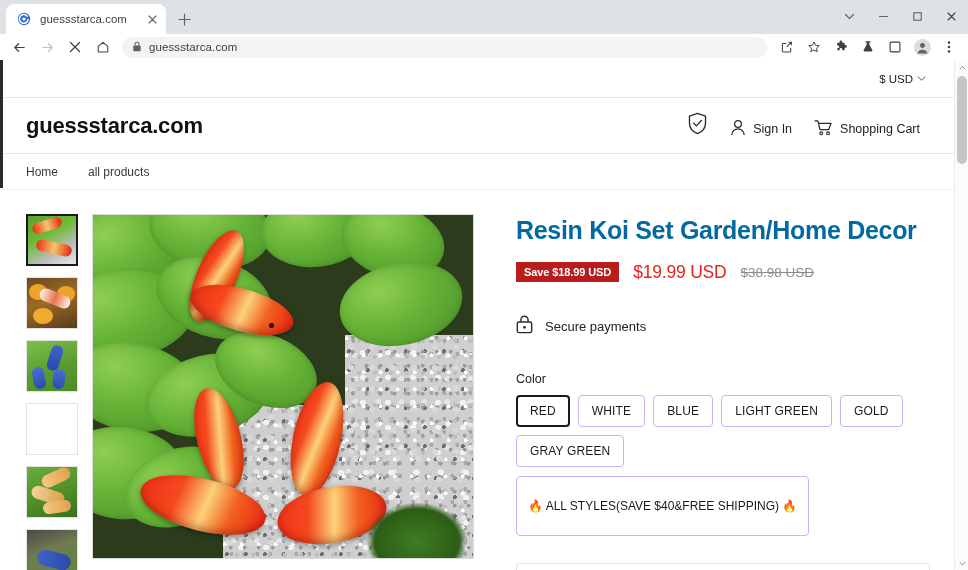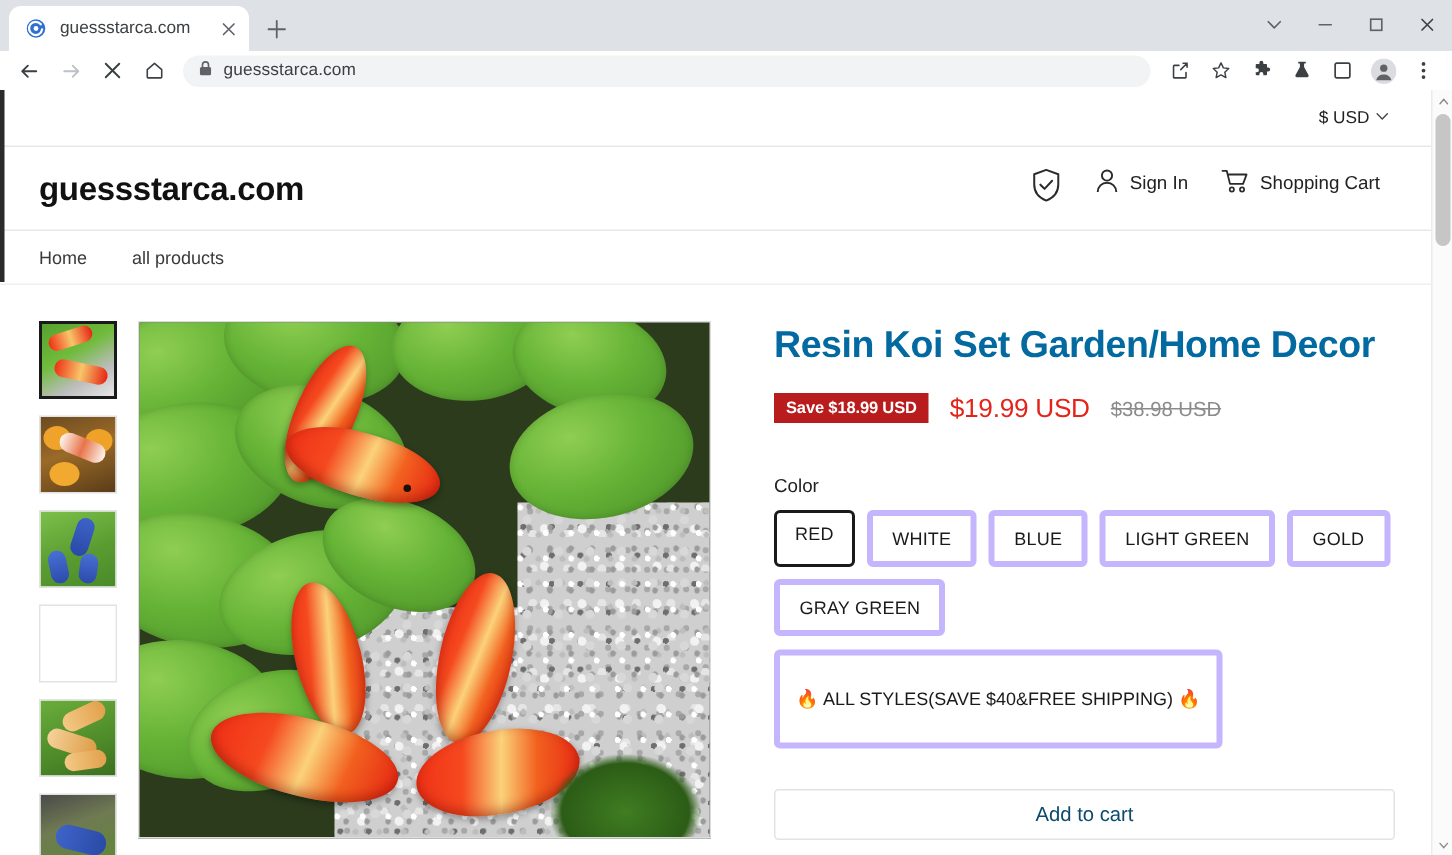--- a/index.html
+++ b/index.html
@@ -90,21 +90,21 @@
   .currency {
     font-size: 11.5px; color: #222; display: flex; align-items: center; gap: 4px;
   }
 
   
   .site-header {
     height: 56px; border-bottom: 1px solid #e8e8e8;
     display: flex; align-items: center; padding: 0 48px 0 26px;
   }
   .logo { font-size: 22px; font-weight: bold; color: #111; letter-spacing: -.2px; }
-  .header-right { margin-left: auto; display: flex; align-items: flex-start; gap: 22px; }
+  .header-right { margin-left: auto; display: flex; align-items: flex-end; gap: 22px; }
   .hr-item { display: flex; align-items: center; gap: 7px; font-size: 12.5px; color: #222; }
 
   
   .site-nav {
     height: 36px; display: flex; align-items: center;
     padding-left: 26px; gap: 30px;
     border-bottom: 1px solid #efefef;
   }
   .nav-link { font-size: 12px; color: #3a3a3a; }
 
@@ -169,21 +169,21 @@
   }
   .price-now { font-size: 17.5px; color: #e3241b; letter-spacing: -.2px; }
   .price-was { font-size: 13.5px; color: #8b8b8b; text-decoration: line-through; }
 
   .secure { display: flex; align-items: center; gap: 12px; margin-top: 32px; }
   .secure-text { font-size: 13px; color: #222; }
 
   .opt-label { font-size: 12.5px; color: #222; margin-top: 34px; }
   .swatches { display: flex; flex-wrap: wrap; gap: 8px; margin-top: 9px; }
   .swatch {
-    border: 4px solid #c4b5fd; border-radius: 4px; background: #fff;
+    border: 1px solid #c4b5fd; border-radius: 4px; background: #fff;
     font-size: 12px; color: #1a1a1a; padding: 8px 13px;
     letter-spacing: .15px; white-space: nowrap;
   }
   .swatch.selected { border: 2px solid #1a1a1a; padding: 7px 12px; }
   .swatch.promo { letter-spacing: 0; padding: 22px 11px; }
   .flame { color: #f5821f; font-size: 12px; }
 
   .btn-add {
     margin-top: 27px; width: 414px; height: 34px;
     border: 1px solid #e3e3e3; background: #fff; border-radius: 3px;
@@ -462,20 +462,30 @@
 
       <div class="details">
         <h1 class="prod-title">Resin Koi Set Garden/Home Decor</h1>
 
         <div class="price-row">
           <span class="save-badge">Save $18.99 USD</span>
           <span class="price-now">$19.99 USD</span>
           <span class="price-was">$38.98 USD</span>
         </div>
 
+        <div class="secure">
+          <span>
+            <svg width="17" height="19" viewBox="0 0 18 20">
+                <rect x="1.4" y="7.4" width="15.2" height="11.2" rx="1.8" stroke="#2b2b2b" stroke-width="1.5" fill="none"></rect>
+                <path d="M5.2 7.4V5.1a3.8 3.8 0 0 1 7.6 0v2.3" stroke="#2b2b2b" stroke-width="1.5" fill="none"></path>
+                <circle cx="9" cy="13" r="1.5" fill="#2b2b2b"></circle>
+              </svg>
+          </span>
+          <span class="secure-text">Secure payments</span>
+        </div>
 
         <div class="opt-label">Color</div>
 
         <div class="swatches">
           <div class="swatch selected">RED</div>
           <div class="swatch">WHITE</div>
           <div class="swatch">BLUE</div>
           <div class="swatch">LIGHT GREEN</div>
           <div class="swatch">GOLD</div>
           <div class="swatch">GRAY GREEN</div>

